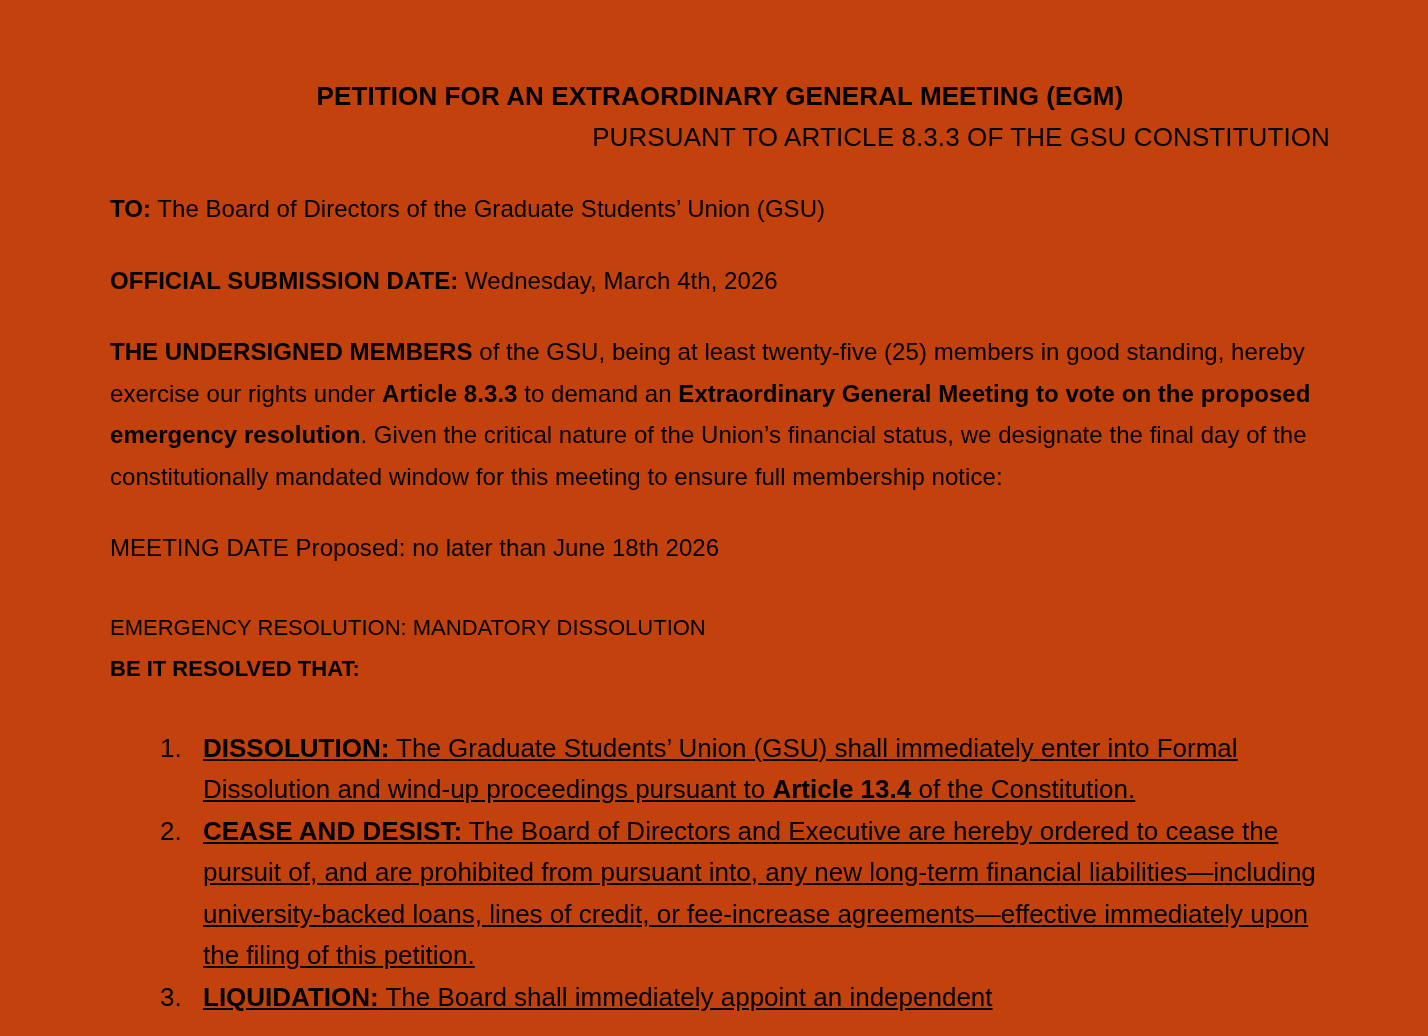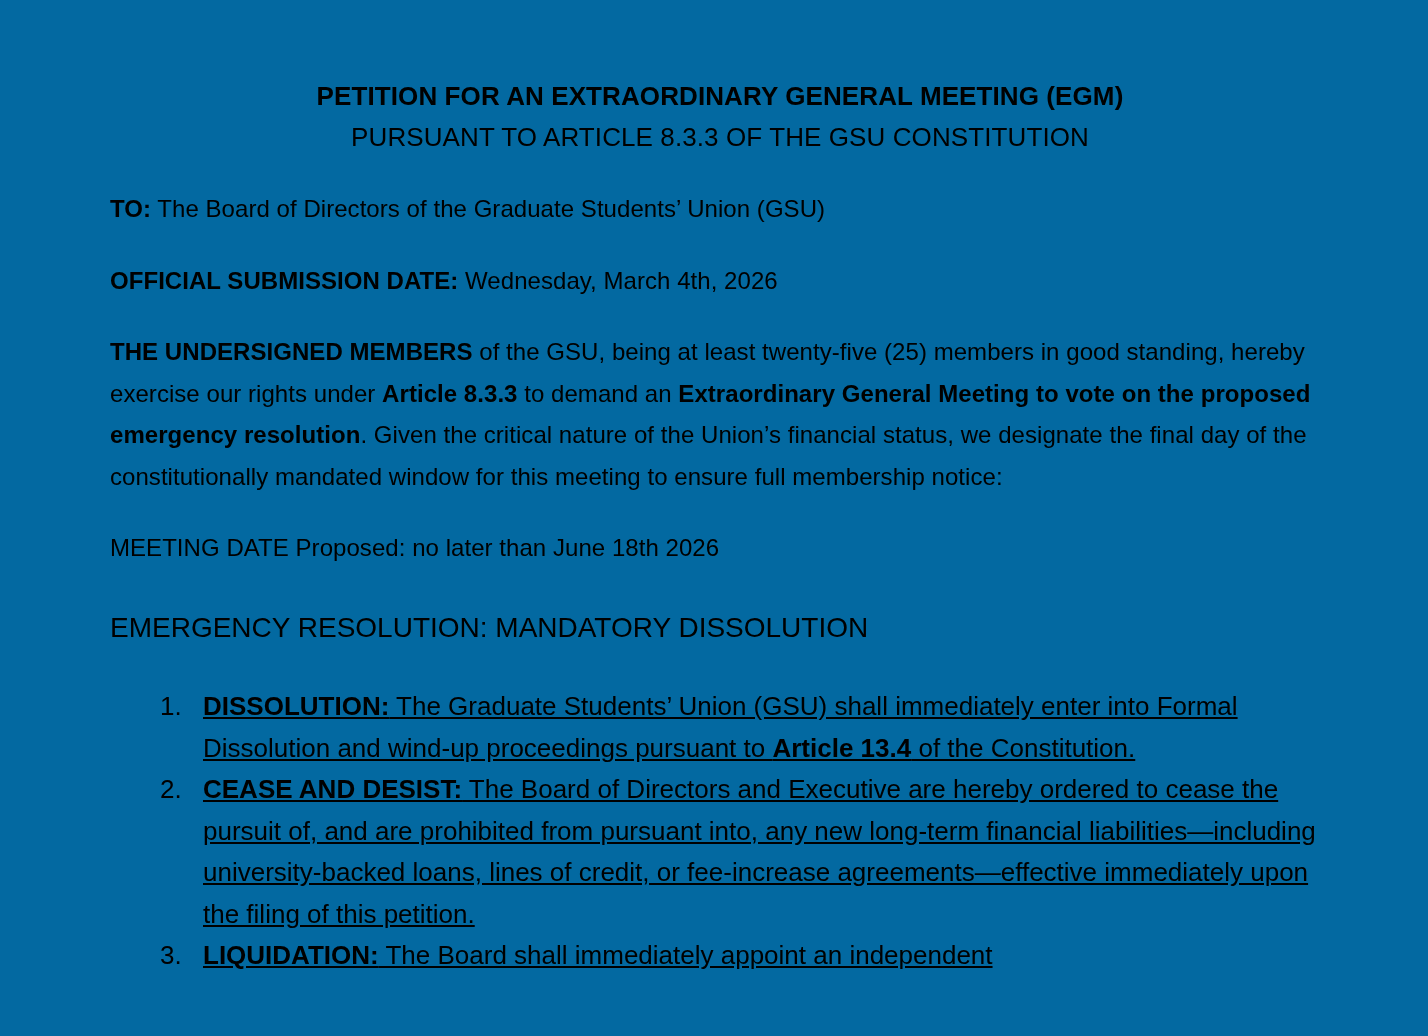--- a/index.html
+++ b/index.html
@@ -13,58 +13,58 @@
     overflow: hidden;
     font-family: "Liberation Sans", sans-serif;
     color: #000000;
     -webkit-font-smoothing: antialiased;
   }
 
   .page {
     position: relative;
     width: 1428px;
     height: 1036px;
-    background: #0369a1;
+    background: #c2410c;
     overflow: hidden;
     box-sizing: border-box;
     padding: 0 98px 13px 110px;
   }
 
   .doc-title {
     font-size: 26px;
     line-height: 41px;
     text-align: center;
     margin: 0;
     padding-top: 76px;
     letter-spacing: 0.1px;
     white-space: nowrap;
   }
 
   .doc-subtitle {
     font-size: 26px;
     line-height: 41px;
-    text-align: center;
+    text-align: right;
     margin: 0;
     letter-spacing: 0.1px;
   }
 
   .para {
     font-size: 24px;
     line-height: 41.5px;
     margin: 0;
     letter-spacing: 0.05px;
   }
   .spacer-md { height: 30px; }
   .spacer-lg { height: 38px; }
 
   .b { font-weight: bold; }
   .u { text-underline-offset: 2px; }
 
   .res-head {
-    font-size: 28px;
+    font-size: 22px;
     line-height: 41.5px;
     margin: 0;
   }
 
   ol.resolutions {
     margin: 0;
     padding: 0;
     list-style: none;
     counter-reset: resitem;
     font-size: 26px;
@@ -111,20 +111,21 @@
   <p class="para"><span class="b">THE UNDERSIGNED MEMBERS</span><span> of the GSU, being at least twenty-five (25) members in good standing, hereby exercise our rights under </span><span class="b">Article 8.3.3</span><span> to demand an </span><span class="b">Extraordinary General Meeting to vote on the proposed emergency resolution</span><span>. Given the critical nature of the Union’s financial status, we designate the final day of the constitutionally mandated window for this meeting to ensure full membership notice:</span></p>
 
   <div class="spacer-md"></div>
 
   <p class="para"><span>MEETING DATE Proposed: </span><span class="u">no later than</span><span> June 18th 2026</span></p>
 
   <div class="spacer-lg"></div>
 
   <div class="res-head">EMERGENCY RESOLUTION: MANDATORY DISSOLUTION</div>
 
+  <div class="res-head b">BE IT RESOLVED THAT:</div>
 
   <div class="spacer-lg"></div>
 
   <ol class="resolutions">
     <li><span class="b">DISSOLUTION:</span><span> The Graduate Students’ Union (GSU) shall immediately enter into Formal Dissolution and wind-up proceedings pursuant to </span><span class="b">Article 13.4</span><span> of the Constitution.</span></li>
     <li><span class="b">CEASE AND DESIST:</span><span> The Board of Directors and Executive are hereby ordered to cease the pursuit of, and are prohibited from pursuant into, any new long-term financial liabilities—including university-backed loans, lines of credit, or fee-increase agreements—effective immediately upon the filing of this petition.</span><span class="b"></span><span></span></li>
     <li><span class="b">LIQUIDATION:</span><span> The Board shall immediately appoint an independent</span><span class="b"></span><span></span></li>
   </ol>
 
 </div>

